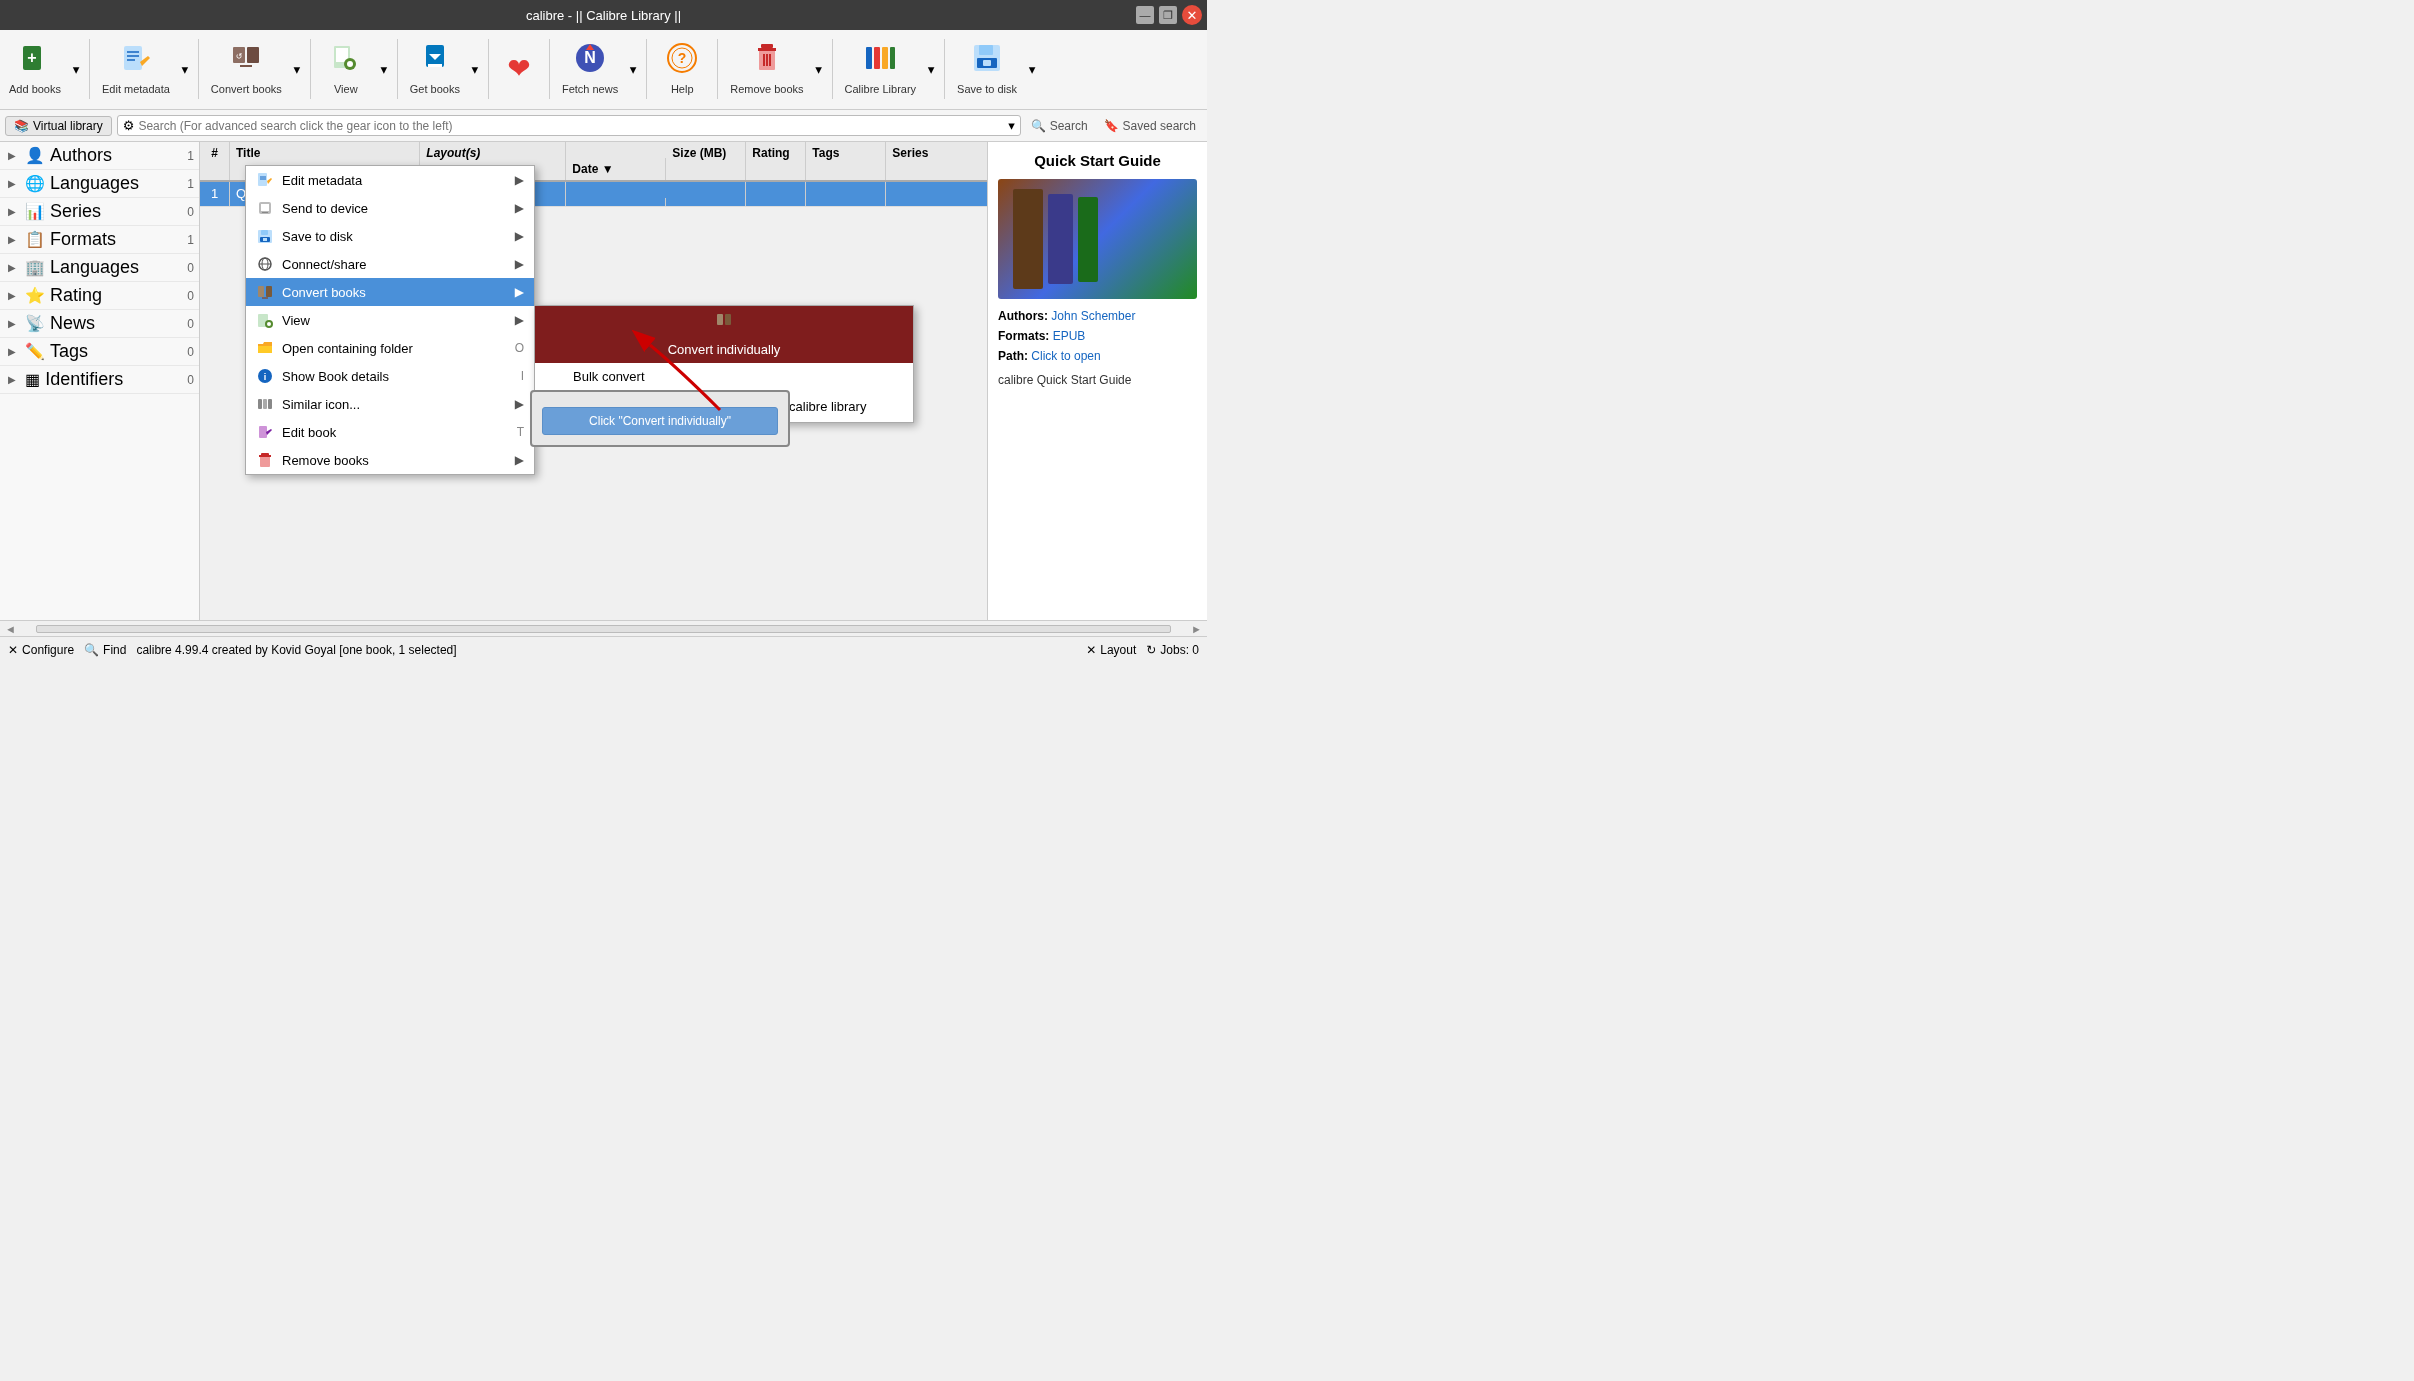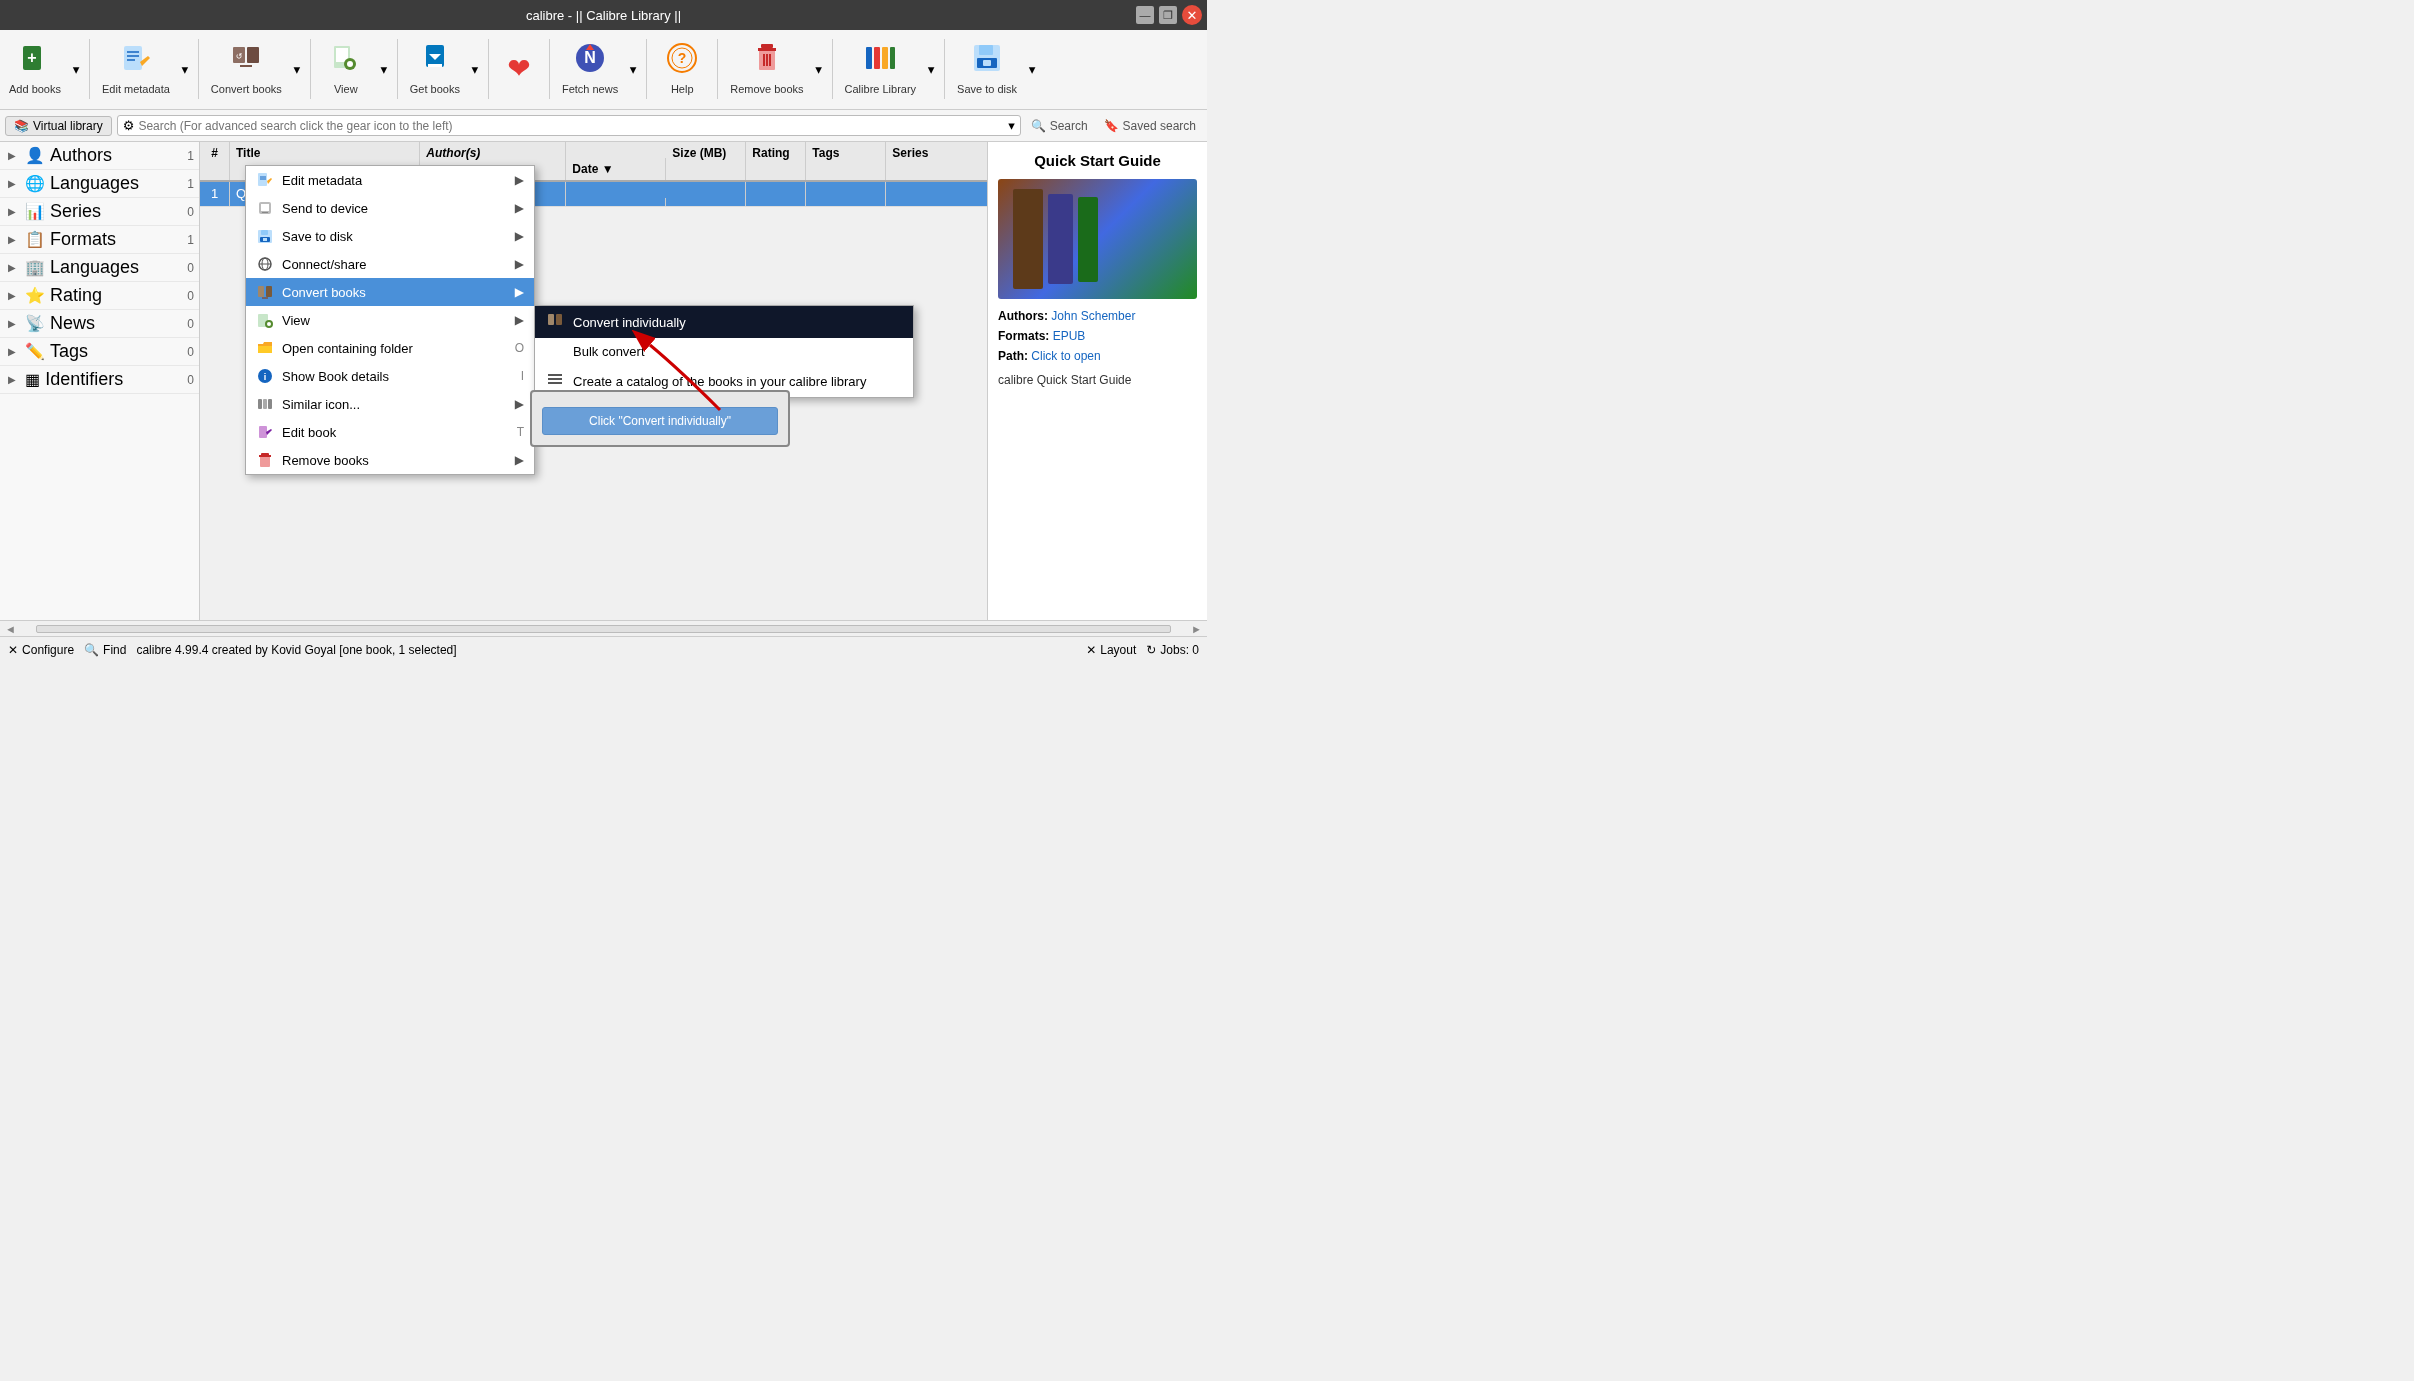--- a/index.html
+++ b/index.html
@@ -304,21 +304,21 @@
       z-index: 101;
       font-size: 13px;
     }
     .submenu-item {
       display: flex;
       align-items: center;
       padding: 6px 12px;
       cursor: pointer;
       gap: 10px;
     }
-    .submenu-item.highlighted { background: #0f172a; color: white; }
+    .submenu-item.highlighted { background: #7f1d1d; color: white; flex-direction: column; }
     .submenu-item .sub-icon { font-size: 16px; }
     .submenu-item .sub-label { flex: 1; }
 
     
     .convert-tooltip {
       position: absolute;
       left: 530px;
       top: 390px;
       width: 260px;
       background: #e8e8e8;
@@ -658,21 +658,21 @@
       <span class="item-icon">▦</span>
       <span class="item-label">Identifiers</span>
       <span class="item-count">0</span>
     </div>
   </div>
 
   <div class="book-list">
     <div class="book-list-header">
       <div class="col-num">#</div>
       <div class="col-title">Title</div>
-      <div class="col-author"><em>Author(s)</em></div>
+      <div class="col-author"><em>Layout(s)</em></div>
       <div class="col-date">Date ▼</div>
       <div class="col-size">Size (MB)</div>
       <div class="col-rating">Rating</div>
       <div class="col-tags">Tags</div>
       <div class="col-series">Series</div>
     </div>
     <div class="book-row">
       <div class="col-num" style="color:white;">1</div>
       <div class="col-title" style="color:white; padding: 4px 6px;">Quick Start Guide</div>
       <div class="col-author" style="color:white; padding: 4px 6px;">John…</div>

